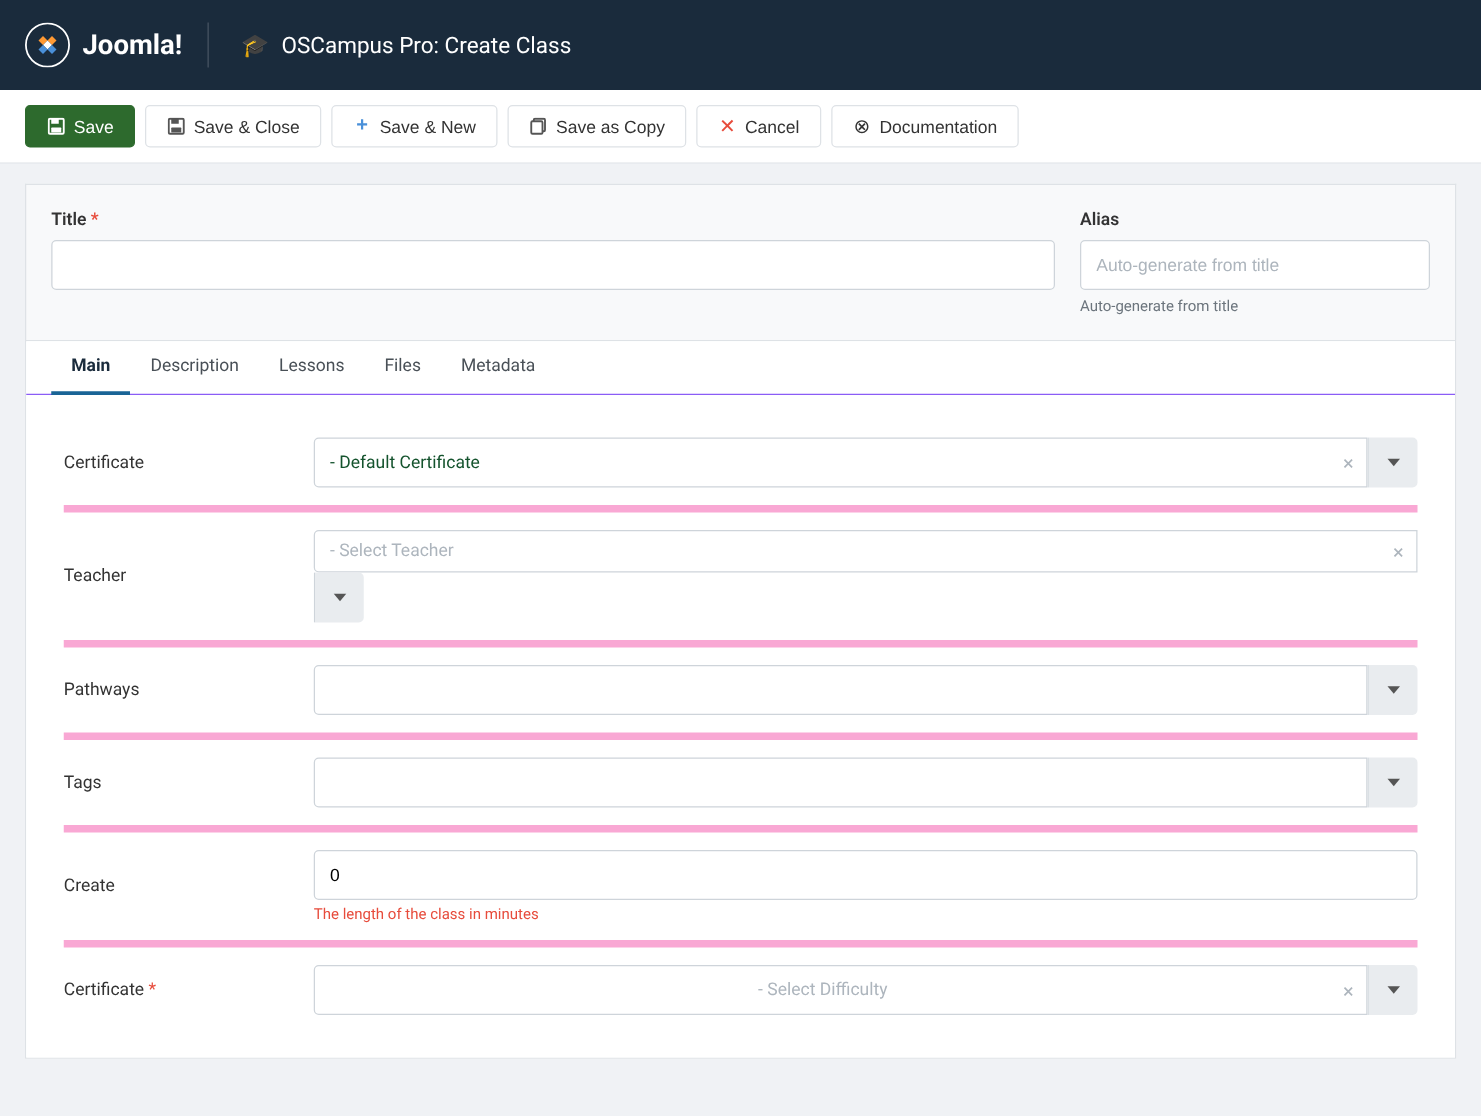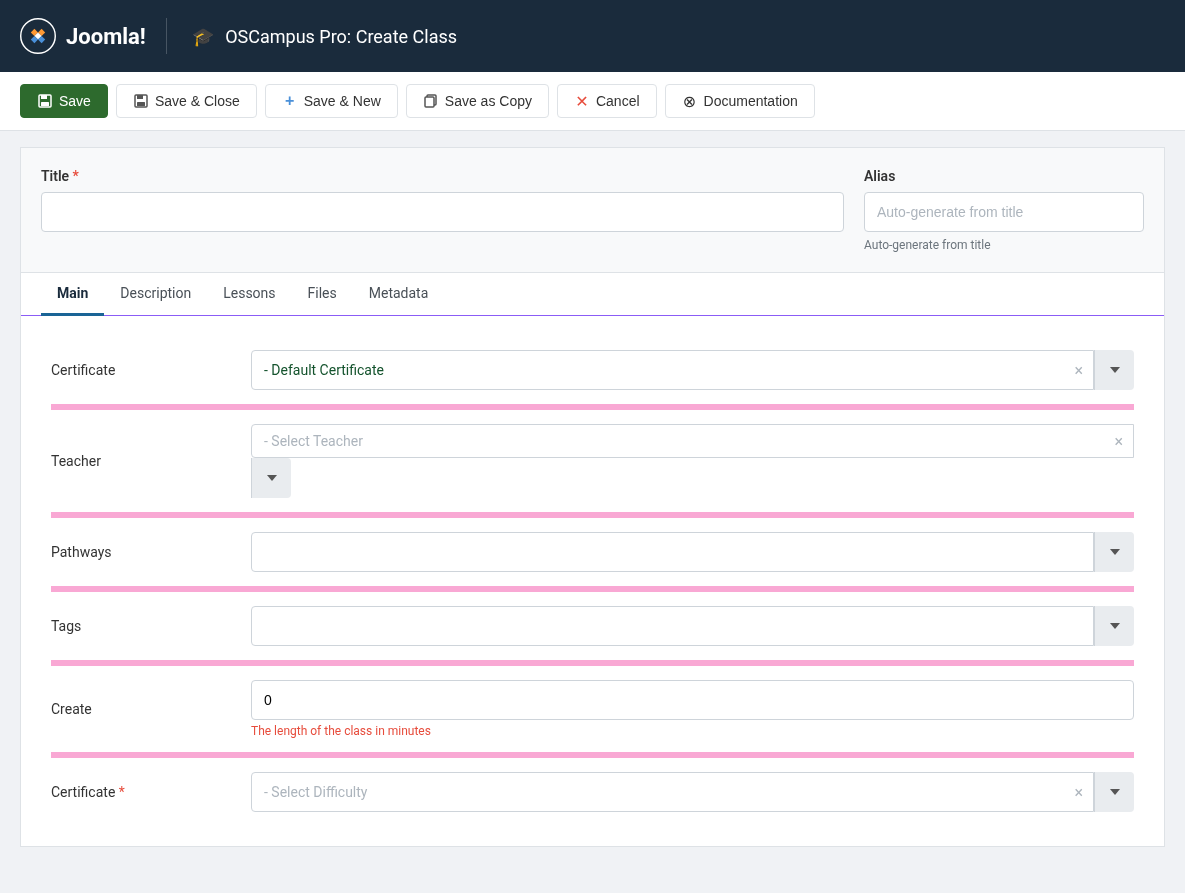--- a/index.html
+++ b/index.html
@@ -378,21 +378,21 @@
       </div>
 
       <div class="form-row">
         <div class="form-row-label">
           <span>Certificate</span>
           <span class="required-star"> *</span>
         </div>
         <div class="form-row-field">
           <div style="display:flex; gap:0;">
             <div class="select-with-clear" style="flex:1; border-radius:4px 0 0 4px;">
-              <span class="select-with-clear-text" style="color:#adb5bd;">- Select Difficulty</span>
+              <span class="select-with-clear-text" style="color:#adb5bd;text-align:center;">- Select Difficulty</span>
               <span class="select-clear">×</span>
             </div>
             <div class="select-chevron" style="border-radius:0 4px 4px 0;">
               <div class="chevron-down"></div>
             </div>
           </div>
         </div>
       </div>
 
     </div>

